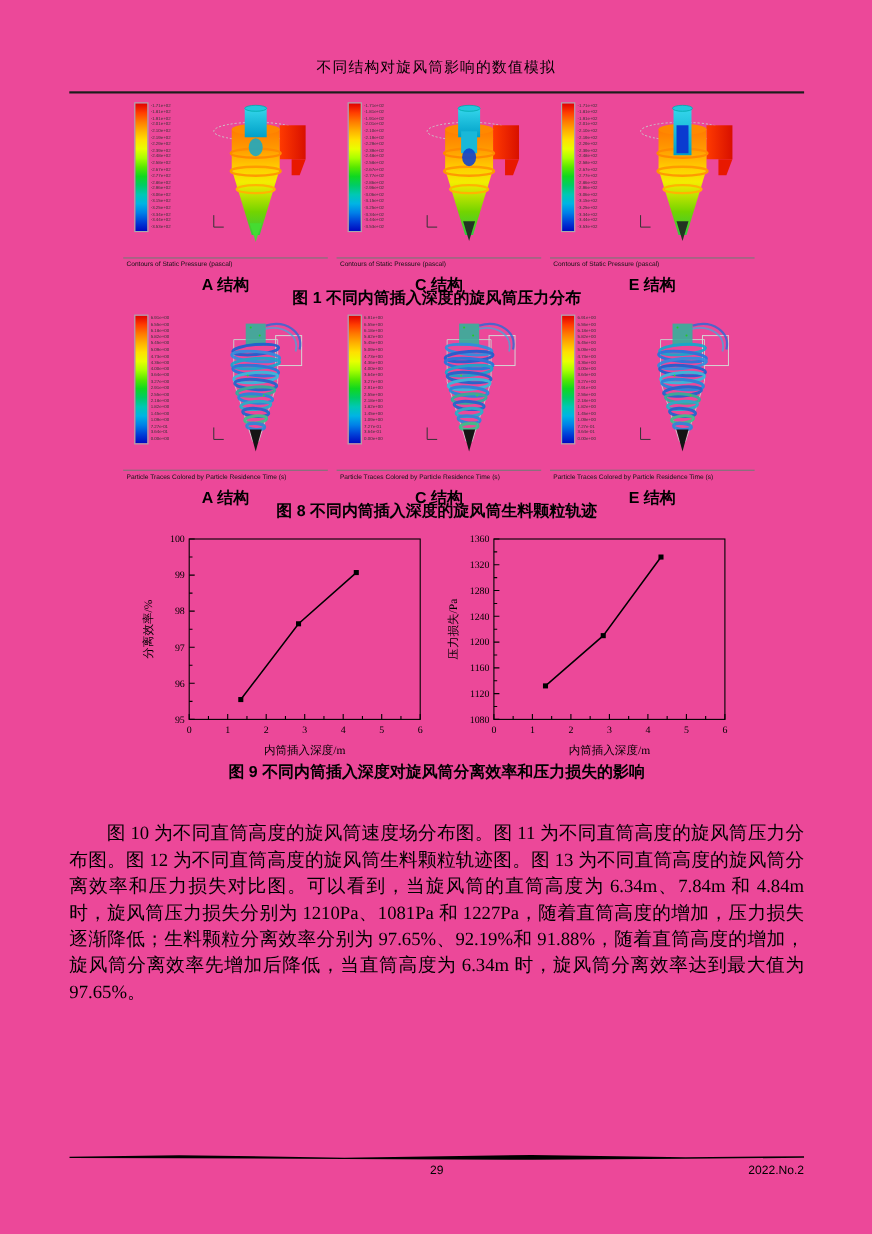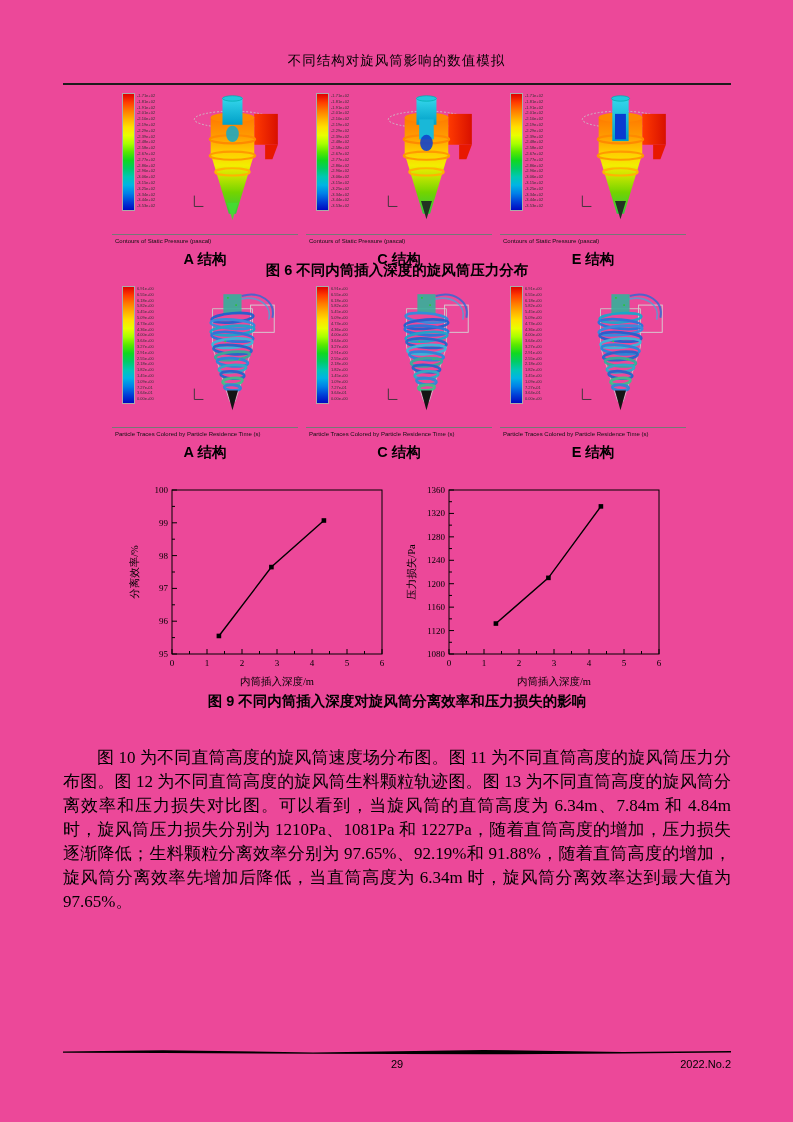--- a/index.html
+++ b/index.html
@@ -208,21 +208,21 @@
           <rect x="54" y="22" width="12" height="28" fill="#0a3bd0"></rect>
           <path d="M54 118 L66 118 L60 138 Z" fill="#223322"></path>
           <path d="M18 112 V124 H28" stroke="#333" stroke-width="1" fill="none"></path>
         </svg>
       </div>
       <div class="cfd-cap">Contours of Static Pressure (pascal)</div>
       <div class="panel-label">E 结构</div>
     </div>
   </div>
 
-  <div class="abs fig-caption fig7-caption">图 6 不同内筒插入深度的旋风筒压力分布</div>
+  <div class="abs fig-caption fig7-caption">图 1 不同内筒插入深度的旋风筒压力分布</div>
 
   <div class="abs fig-row fig8-row">
 
     <div class="panel">
       <div class="cfd-canvas">
         <div class="colorbar"></div>
         <div class="cb-labels">
             <div>6.91e+00</div>
             <div>6.55e+00</div>
             <div>6.18e+00</div>
@@ -384,20 +384,21 @@
             <circle cx="68" cy="80" r="0.9" fill="#3d3"></circle>
           <path d="M54 114 L66 114 L60 136 Z" fill="#141414"></path>
           <path d="M18 112 V124 H28" stroke="#333" stroke-width="1" fill="none"></path>
         </svg>
       </div>
       <div class="cfd-cap">Particle Traces Colored by Particle Residence Time (s)</div>
       <div class="panel-label">E 结构</div>
     </div>
   </div>
 
+  <div class="abs fig-caption fig8-caption">图 8 不同内筒插入深度的旋风筒生料颗粒轨迹</div>
 
   <div class="abs charts-row">
     <div class="chart"><svg width="266" height="206" viewBox="0 0 266 206">
           <rect x="44" y="8" width="210" height="164" fill="none" stroke="#000" stroke-width="1"></rect>
           <line x1="61.5" y1="172" x2="61.5" y2="169" stroke="#000"></line>
           <line x1="96.5" y1="172" x2="96.5" y2="169" stroke="#000"></line>
           <line x1="131.5" y1="172" x2="131.5" y2="169" stroke="#000"></line>
           <line x1="166.5" y1="172" x2="166.5" y2="169" stroke="#000"></line>
           <line x1="201.5" y1="172" x2="201.5" y2="169" stroke="#000"></line>
           <line x1="236.5" y1="172" x2="236.5" y2="169" stroke="#000"></line>

